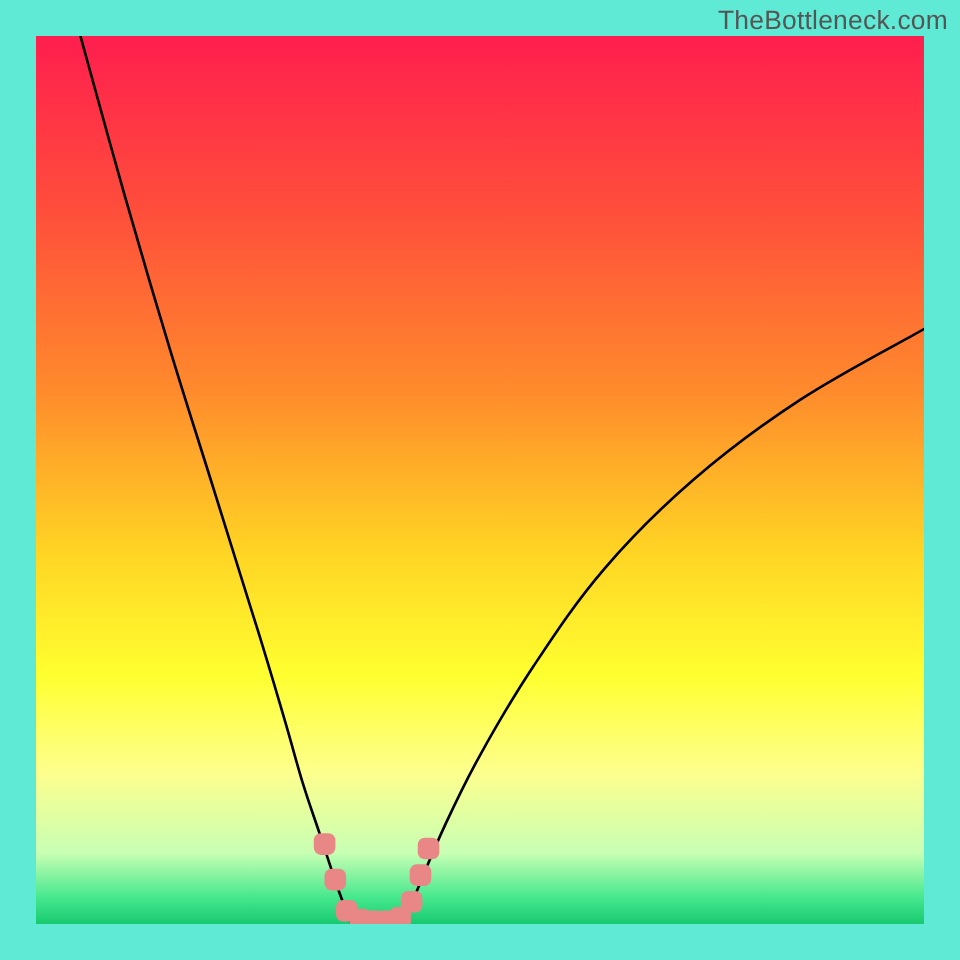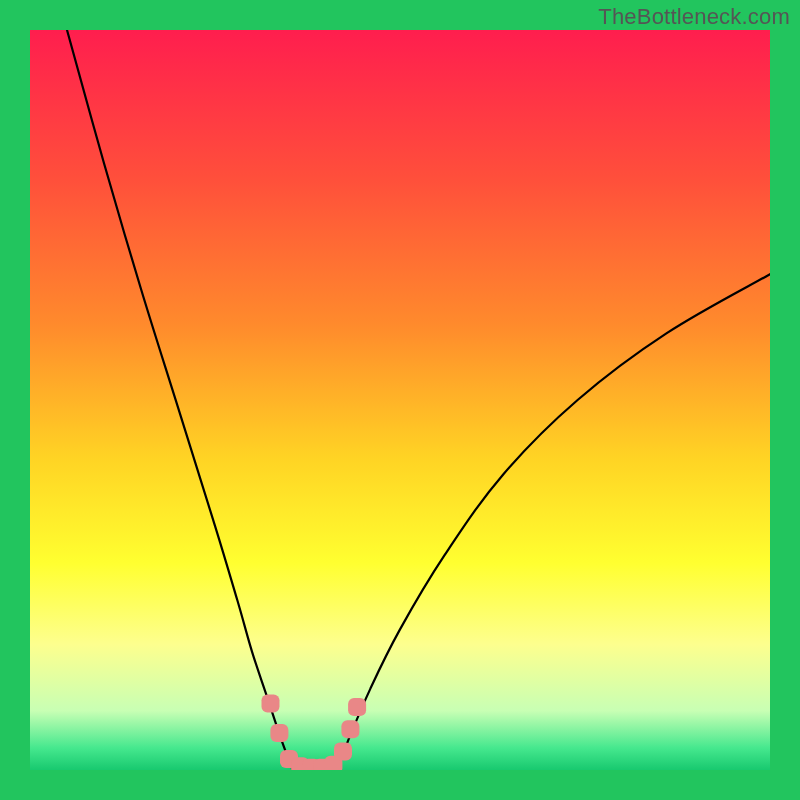--- a/index.html
+++ b/index.html
@@ -9,21 +9,21 @@
     height: 800px;
     background: #000;
     overflow: hidden;
   }
   .frame {
     position: absolute;
     left: 0;
     top: 0;
     width: 800px;
     height: 800px;
-    background: #22c55e;
+    background: #5eead4;
   }
   .plot-area {
     position: absolute;
     left: 30px;
     top: 30px;
     width: 740px;
     height: 740px;
     overflow: hidden;
   }
   .gradient {

